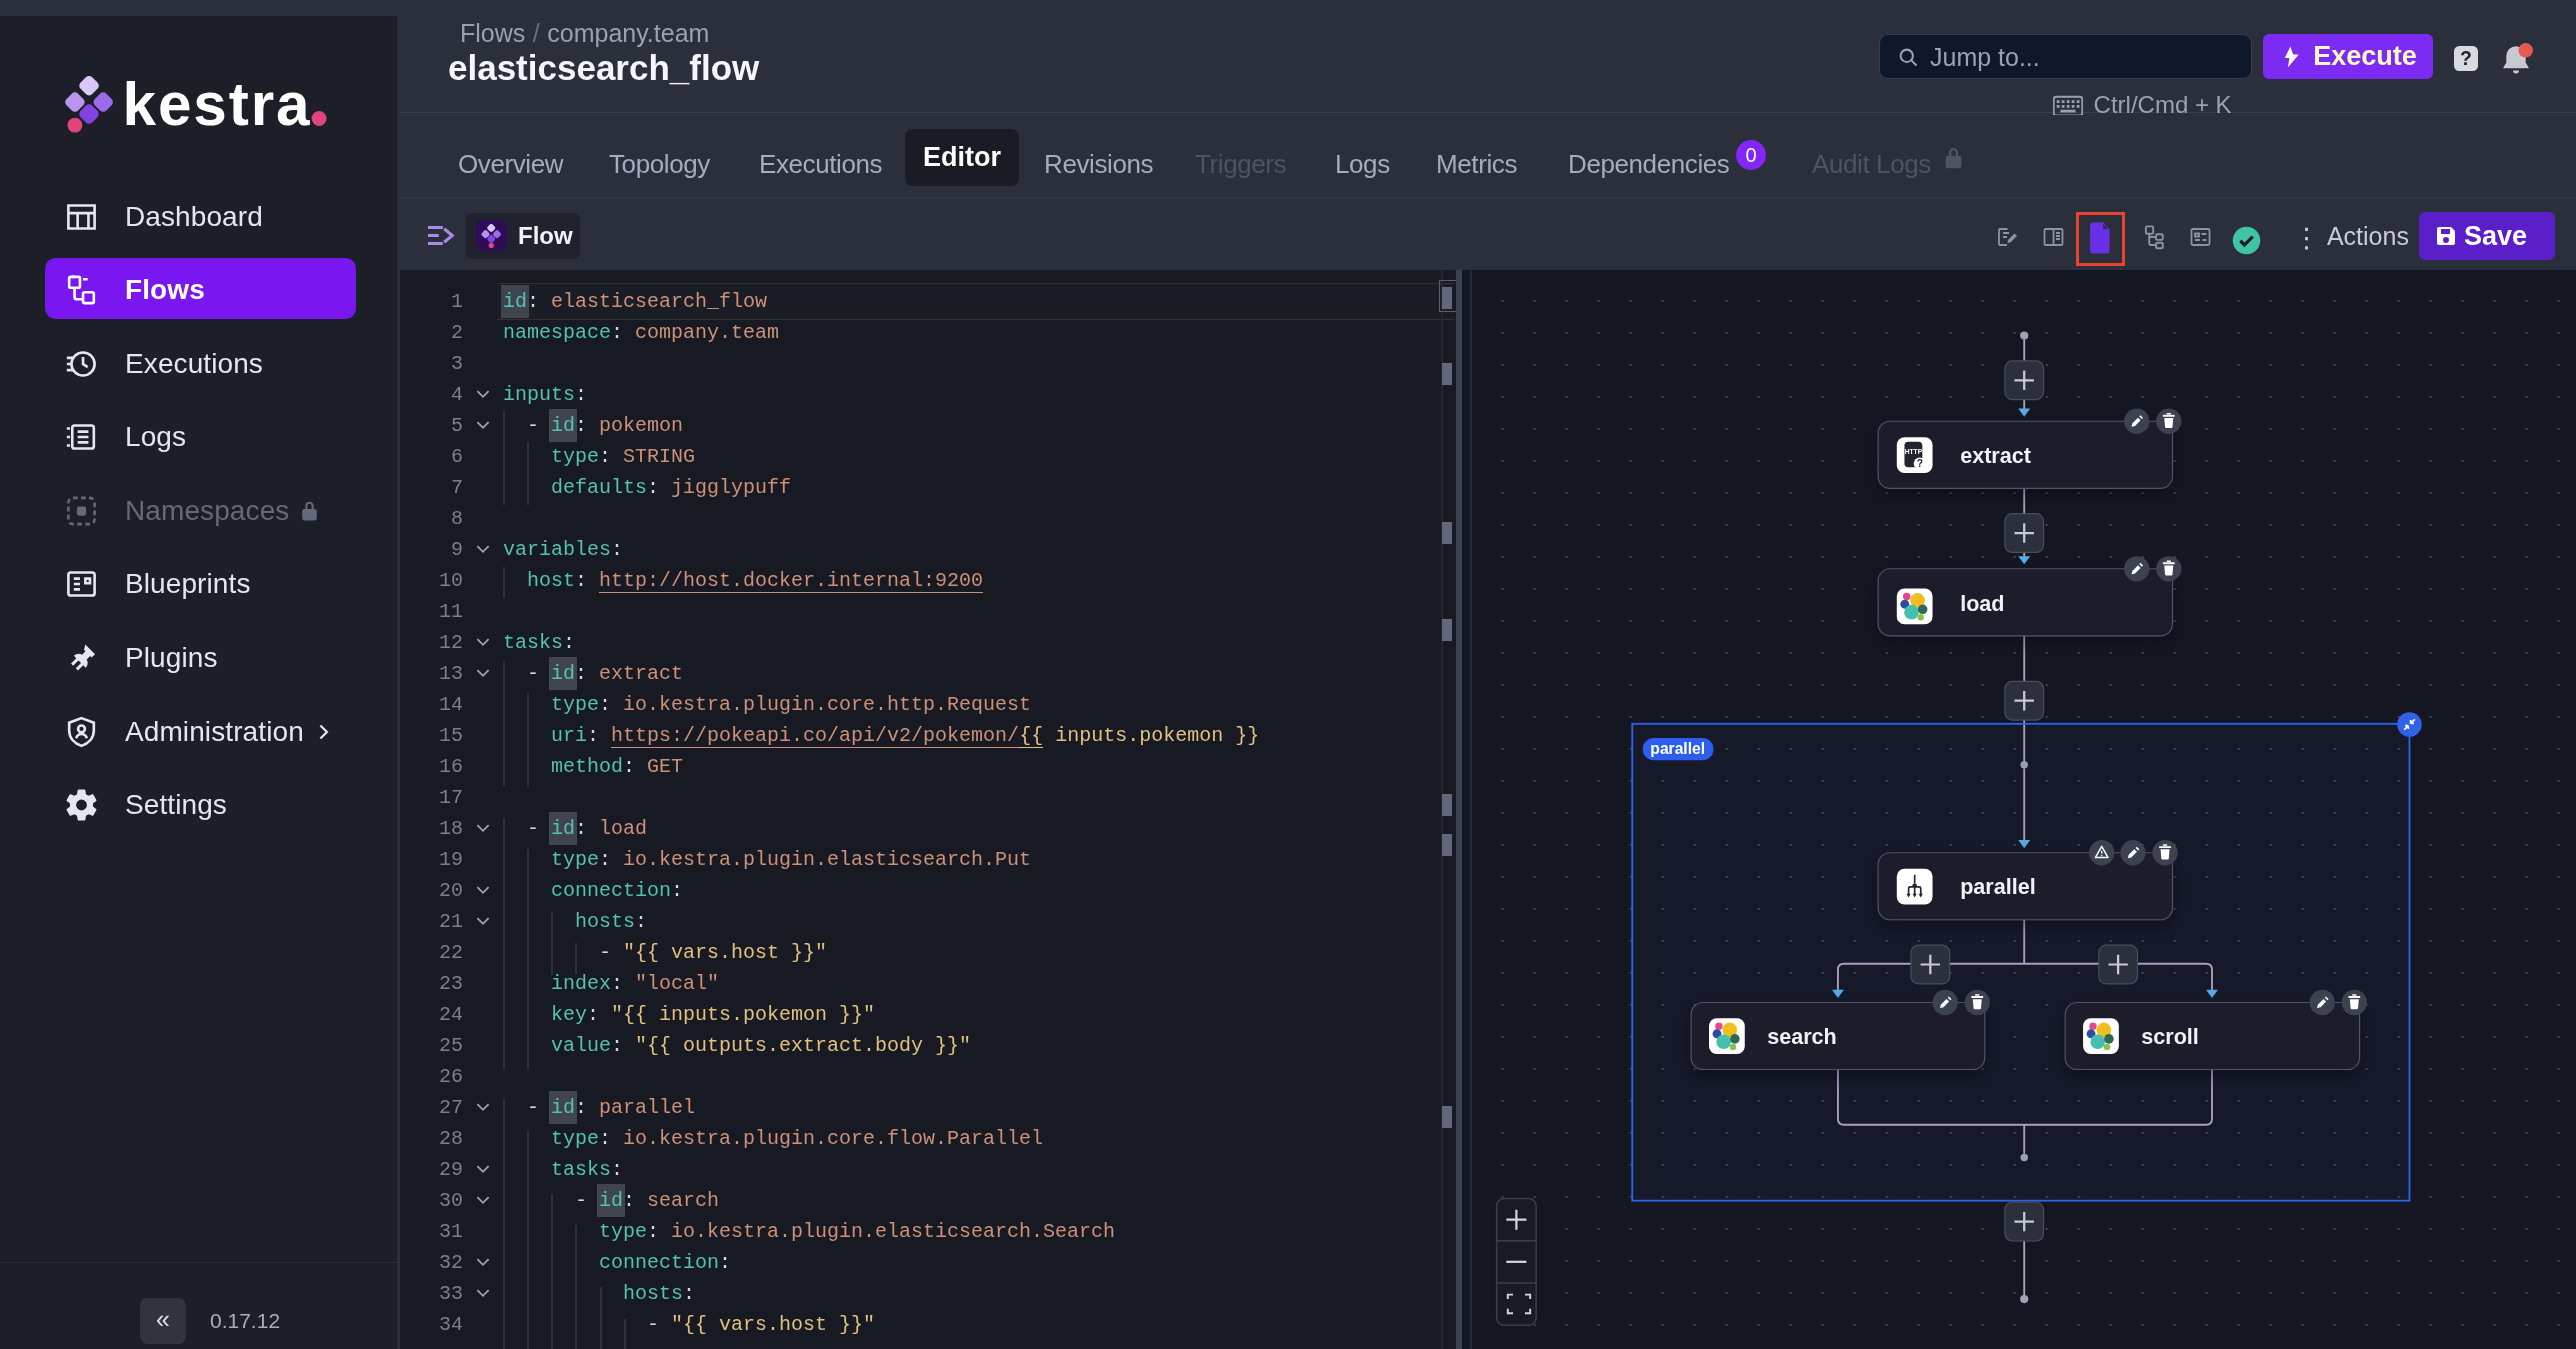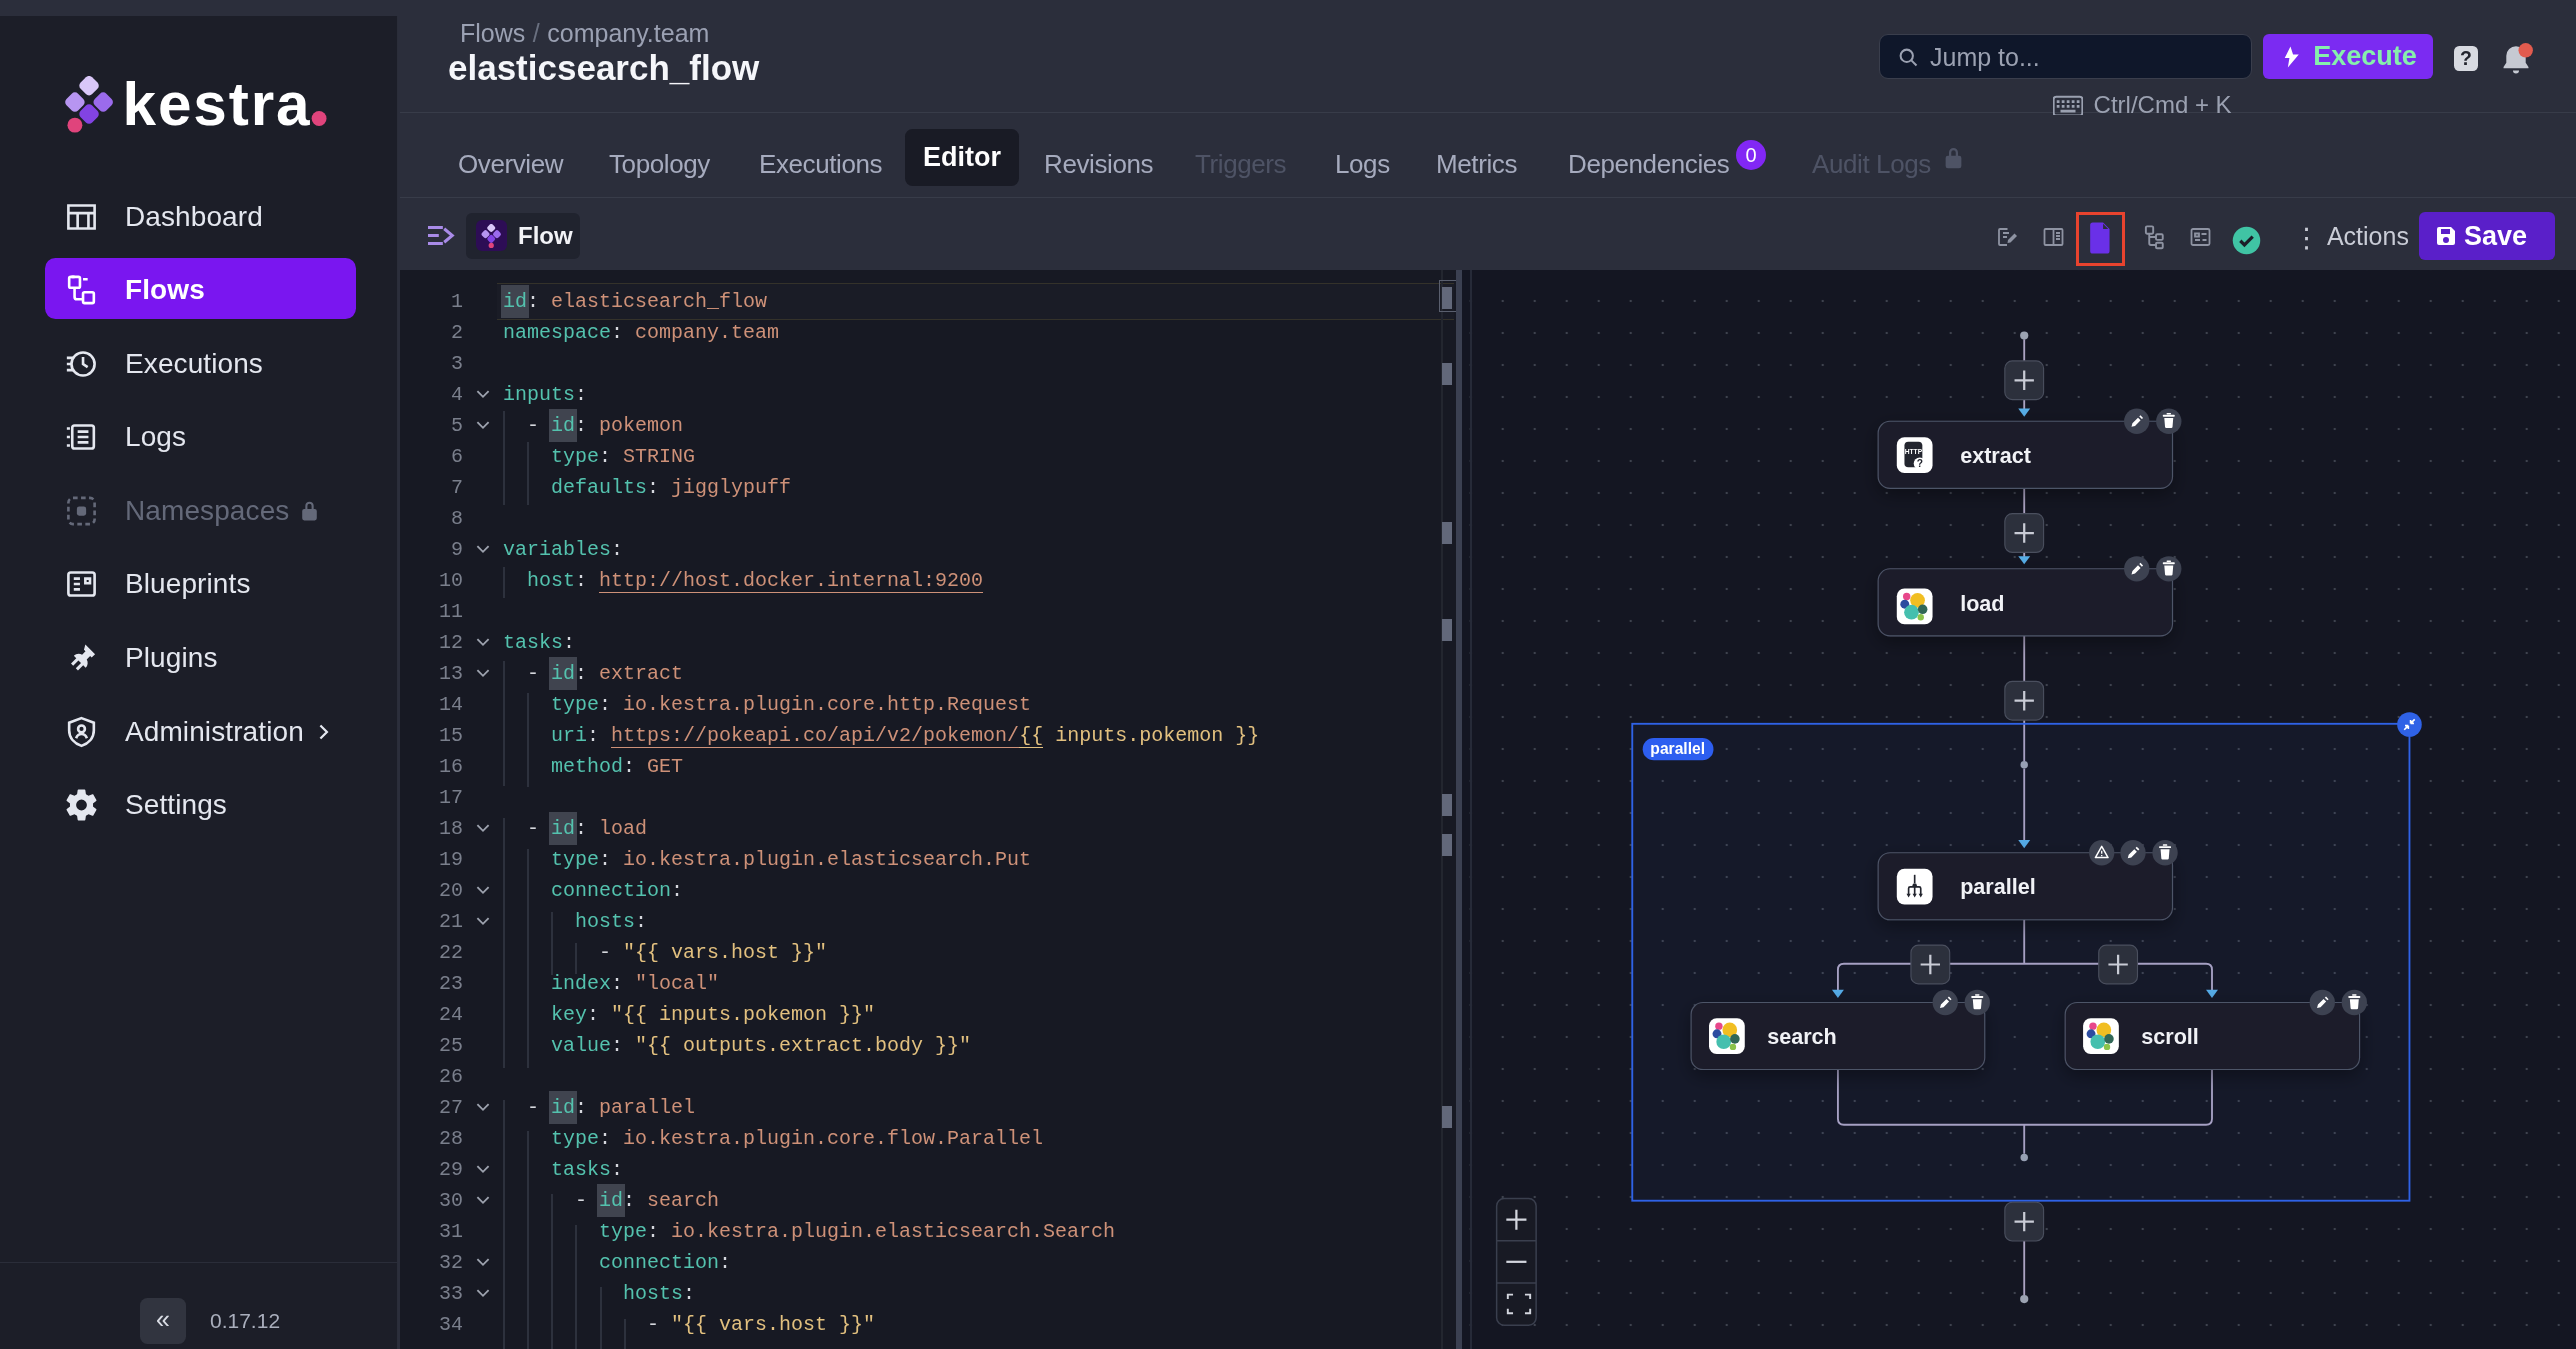--- a/index.html
+++ b/index.html
@@ -19,21 +19,21 @@
 #collapse-btn { position:absolute; left:140px; top:35px; width:46px; height:46px; background:#31343F; border-radius:7.5px; color:#D9DCE4; font-size:25px; text-align:center; line-height:43px; }
 #version { position:absolute; left:210px; top:35px; height:46px; line-height:46px; color:#A9AEBC; font-size:21px; }
 
 #header { position:absolute; left:400px; top:0; width:2176px; height:113px; background:#2B2E3B; border-bottom:1.5px solid #383C49; }
 #crumb { position:absolute; left:60px; top:19.4px; font-size:25px; color:#9BA1B3; }
 #crumb .sep { color:#6A7080; padding:0 7.5px; }
 #title { position:absolute; left:48px; top:48px; font-size:35px; font-weight:bold; color:#F5F6FA; }
 #searchbox { position:absolute; left:1479px; top:34px; width:373px; height:45px; background:#0f172a; border:1.5px solid #3A3E4C; border-radius:9px; }
 #searchbox .ph { position:absolute; left:50px; top:50%; transform:translateY(-50%); color:#9BA1B1; font-size:25px; }
 #searchbox .kbd { position:absolute; right:19.4px; top:50%; transform:translateY(-50%); color:#9BA1B1; font-size:24px;margin-top:48px; }
-#exec-btn { position:absolute; left:1863px; top:34px; width:170px; height:45px; background:#7B2BF2; border-radius:6px; color:#86efac; font-size:27px; font-weight:bold; text-align:center; line-height:45px; }
+#exec-btn { position:absolute; left:1863px; top:34px; width:170px; height:45px; background:#7B2BF2; border-radius:6px; color:#fef9c3; font-size:27px; font-weight:bold; text-align:center; line-height:45px; }
 #help-btn { position:absolute; left:2054px; top:46px; width:24px; height:24.6px; background:#D8DAE1; border-radius:5.2px; color:#23252E; font-weight:bold; font-size:19.4px; text-align:center; line-height:24.6px; }
 
 #tabs { position:absolute; left:400px; top:115px; width:2176px; height:83px; background:#2B2E3B; border-bottom:1.5px solid #383C49; }
 .tab { position:absolute; top:8px; height:83px; line-height:83px; color:#A6ABBE; font-size:26px; letter-spacing:-0.4px; }
 .tab.disabled { color:#4E5365; }
 #tab-editor { position:absolute; left:505px; top:14px; width:114px; height:57px; background:#191B25; border-radius:7.5px; color:#FFFFFF; font-weight:bold; font-size:27px; text-align:center; line-height:57px; }
 #dep-badge { position:absolute; left:1336px; top:25px; width:30px; height:30px; border-radius:50%; background:#8227F5; color:#fff; font-size:20px; text-align:center; line-height:30px; }
 
 #toolbar { position:absolute; left:400px; top:200px; width:2176px; height:70px; background:#2B2E3B; }
 #flow-chip { position:absolute; left:66px; top:12.7px; width:114px; height:46px; background:#20232E; border-radius:6px; }

